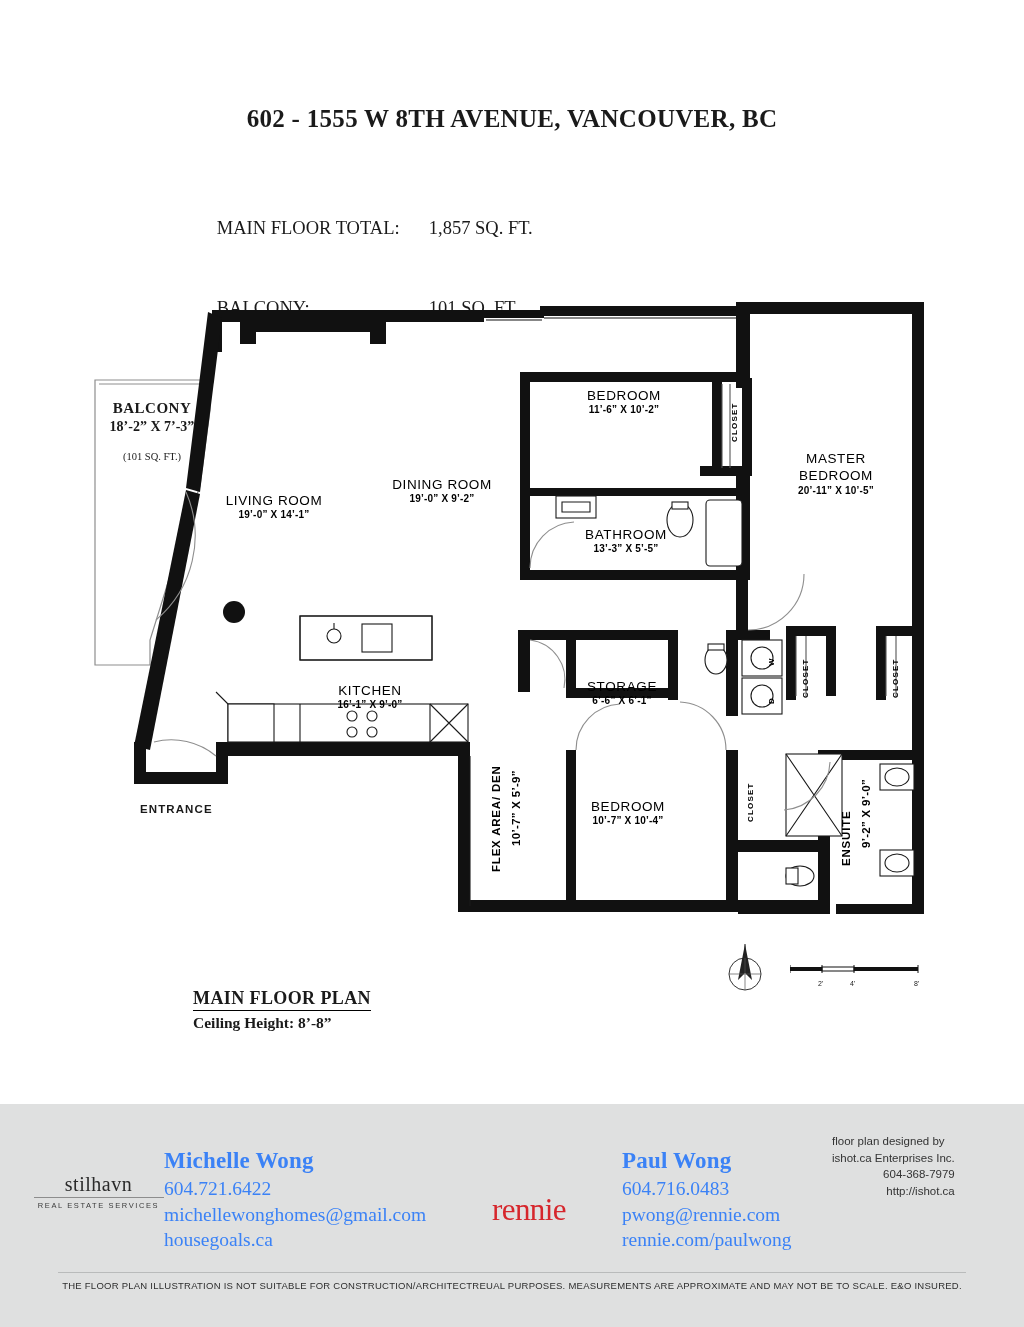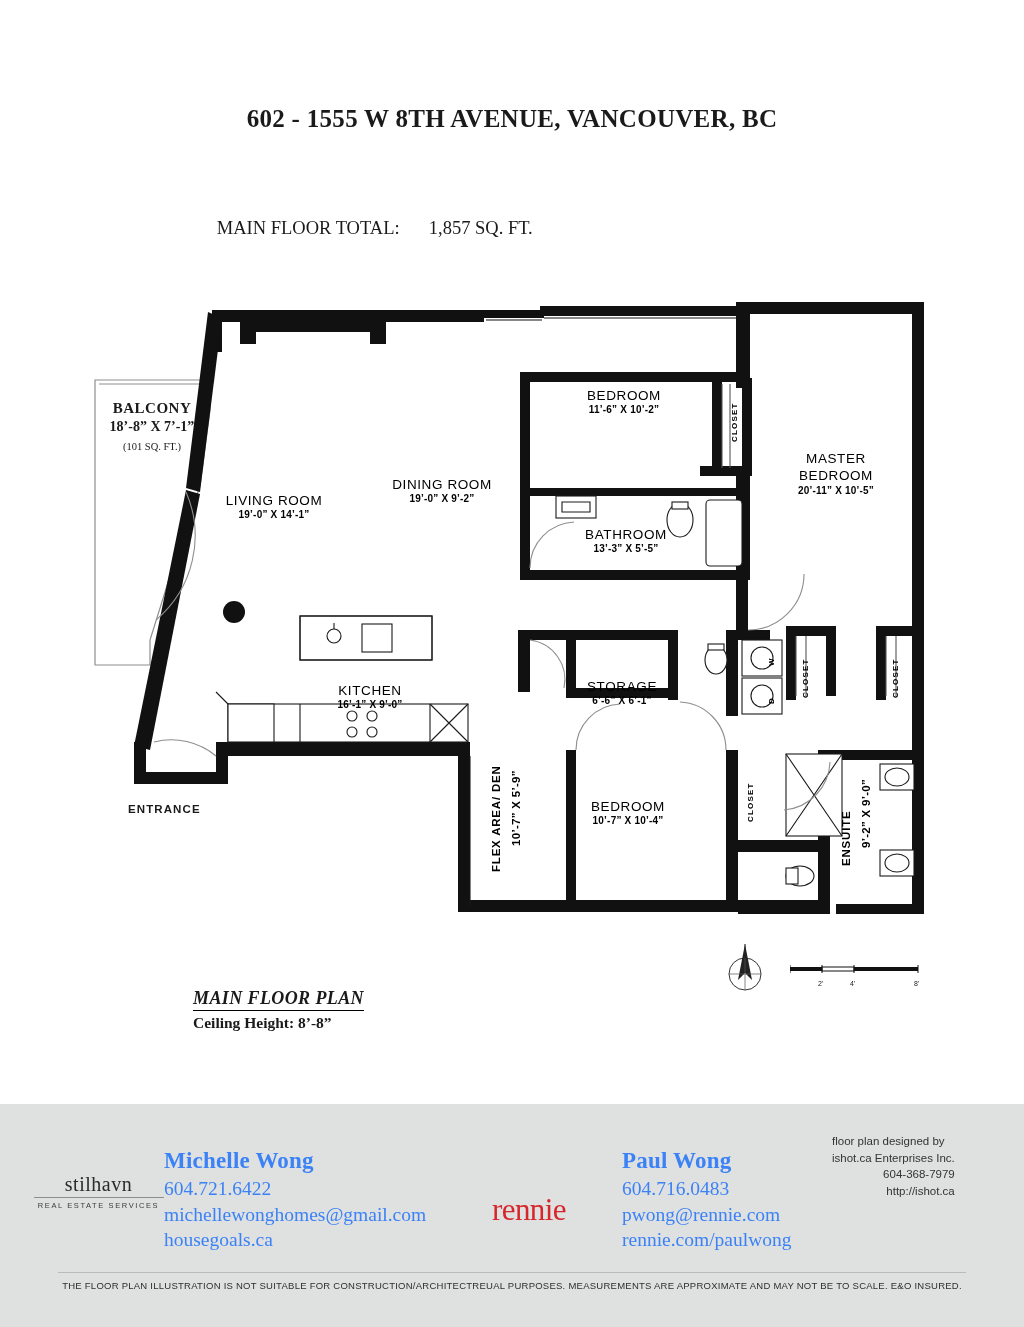--- a/index.html
+++ b/index.html
@@ -100,21 +100,21 @@
   }
 
   .balcony-lab {
     position: absolute;
     font-family: "Liberation Serif", serif;
     text-align: center;
     line-height: 1.35;
   }
   .balcony-lab .n { font-size: 15px; font-weight: bold; letter-spacing: 0.5px; }
   .balcony-lab .d { font-size: 14px; font-weight: bold; }
-  .balcony-lab .sq { font-size: 10.5px; margin-top: 3px; }
+  .balcony-lab .sq { font-size: 10.5px; margin-top: 13px; }
 
   .entrance-lab {
     position: absolute;
     font-family: "Liberation Sans", sans-serif;
     font-size: 11.5px;
     font-weight: bold;
     letter-spacing: 1.1px;
   }
 
   
@@ -124,21 +124,20 @@
     top: 988px;
     font-family: "Liberation Serif", serif;
   }
   .plancap .t1 {
     font-size: 18px;
     font-weight: bold;
     letter-spacing: 0.4px;
     border-bottom: 1.6px solid #000;
     display: inline-block;
     padding-bottom: 1px;
-    font-style: italic;
   }
   .plancap .t2 {
     font-size: 15.5px;
     font-weight: bold;
     margin-top: 3px;
   }
 
   
   .compass { position: absolute; left: 718px; top: 940px; }
   .scalebar { position: absolute; left: 790px; top: 962px; }
@@ -245,20 +244,23 @@
 </head>
 <body>
 
 <div class="page">
 
   <div class="title">602 - 1555 W 8TH AVENUE, VANCOUVER, BC</div>
 
   <div class="areas">
     <span class="row">
       <span class="lbl">MAIN FLOOR TOTAL:</span><span class="val">1,857 SQ. FT.</span>
+    </span>
+    <span class="row">
+      <span class="lbl">BALCONY:</span><span class="val">101 SQ. FT.</span>
     </span>
   </div>
 
   <div class="plan">
     <svg width="1024" height="680" viewBox="0 0 1024 680" xmlns="http://www.w3.org/2000/svg">
       <g fill="none" stroke="#000">
 
         <g>
           <polygon points="95,100 210,100 210,130 200,206 185,248 150,360 150,385 95,385" fill="#ffffff" stroke="#8e8e8e" stroke-width="1.2"></polygon>
           <polyline points="99,104 206,104" stroke="#8e8e8e" stroke-width="1"></polyline>
@@ -393,21 +395,21 @@
           <path d="M486 34 h56"></path>
           <path d="M486 40 h56"></path>
           <path d="M544 30 h192"></path>
           <path d="M544 38 h192"></path>
         </g>
       </g>
     </svg>
 
     <div class="balcony-lab" style="left:72px; top:118px; width:160px;">
       <div class="n">BALCONY</div>
-      <div class="d">18’-8” X 7’-1”</div>
+      <div class="d">18’-2” X 7’-3”</div>
       <div class="sq">(101 SQ. FT.)</div>
     </div>
 
     <div class="lab" style="left:184px; top:212px; width:180px;">
       <div class="n">LIVING ROOM</div>
       <div class="d">19’-0” X 14’-1”</div>
     </div>
 
     <div class="lab" style="left:352px; top:196px; width:180px;">
       <div class="n">DINING ROOM</div>
@@ -452,21 +454,21 @@
     <div class="vlab d" style="left:860px; top:568px;">9’-2” X 9’-0”</div>
 
     <div class="closetlab" style="left:730px; top:162px;">CLOSET</div>
     <div class="closetlab" style="left:801px; top:418px;">CLOSET</div>
     <div class="closetlab" style="left:891px; top:418px;">CLOSET</div>
     <div class="closetlab" style="left:746px; top:542px;">CLOSET</div>
 
     <div class="closetlab" style="left:767px; top:386px;">W</div>
     <div class="closetlab" style="left:767px; top:424px;">D</div>
 
-    <div class="entrance-lab" style="left:128px; top:523px;">ENTRANCE</div>
+    <div class="entrance-lab" style="left:140px; top:523px;">ENTRANCE</div>
   </div>
 
   <div class="compass">
     <svg width="54" height="54" viewBox="0 0 54 54" xmlns="http://www.w3.org/2000/svg">
       <circle cx="27" cy="34" r="16" fill="none" stroke="#333" stroke-width="1"></circle>
       <path d="M27 4 L34 40 L27 33 L20 40 Z" fill="#222"></path>
       <path d="M27 4 L27 33" stroke="#222" stroke-width="1"></path>
       <path d="M11 34 h32 M27 18 v32" stroke="#555" stroke-width="0.7"></path>
     </svg>
   </div>

